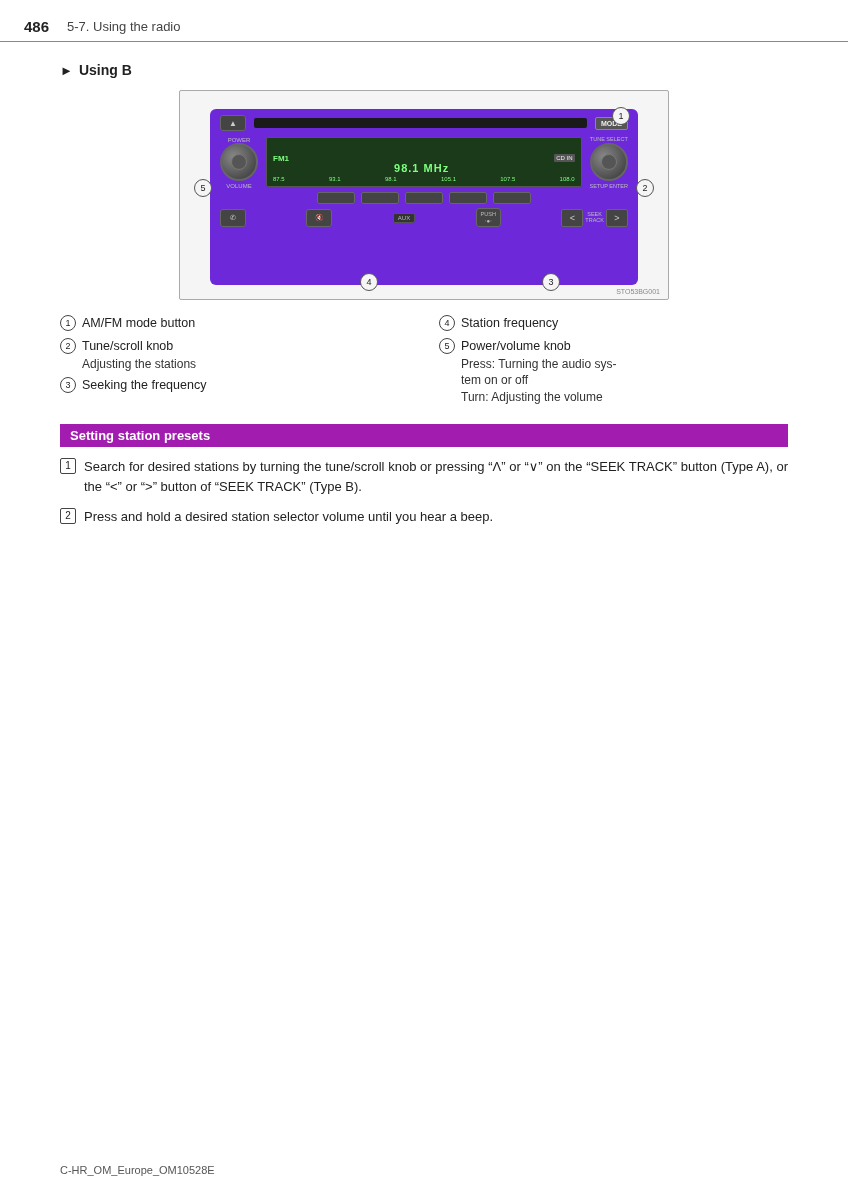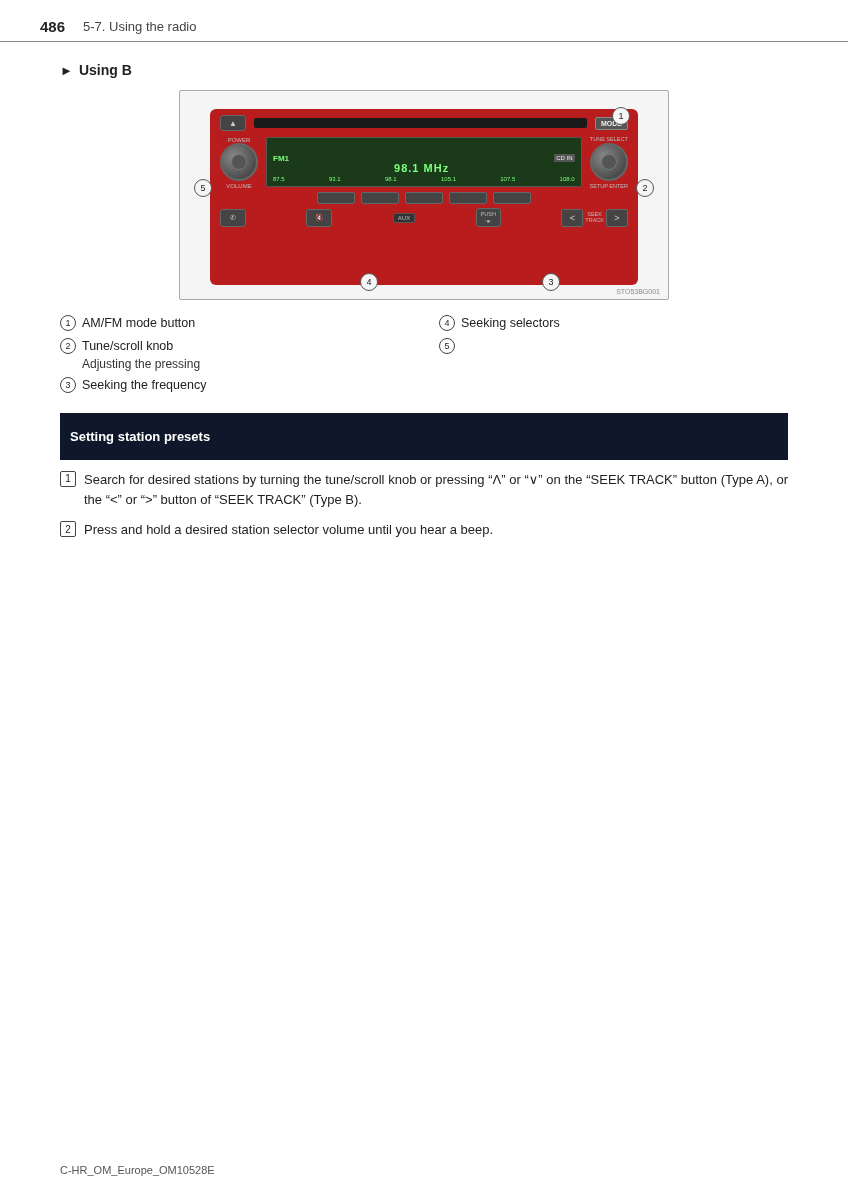--- a/index.html
+++ b/index.html
@@ -9,21 +9,21 @@
       background: #fff;
       font-family: Arial, sans-serif;
       font-size: 13px;
       color: #222;
       position: relative;
     }
 
     .page-header {
       display: flex;
       align-items: center;
-      padding: 18px 40px 6px 40px;
+      padding: 18px 40px 6px 24px;
       border-bottom: 1.5px solid #888;
     }
     .page-number {
       font-weight: bold;
       font-size: 15px;
       margin-right: 18px;
     }
     .page-section {
       font-size: 13px;
       color: #444;
@@ -64,21 +64,21 @@
       border-radius: 2px;
     }
 
     
     .radio-face {
       position: absolute;
       top: 18px;
       left: 30px;
       right: 30px;
       bottom: 14px;
-      background: #b91c1c;
+      background: #6d28d9;
       border-radius: 6px;
       display: flex;
       flex-direction: column;
       align-items: stretch;
       padding: 6px 10px 6px 10px;
     }
 
     
     .radio-top-row {
       display: flex;
@@ -344,25 +344,25 @@
     }
     .legend-sub {
       font-size: 12px;
       color: #333;
       line-height: 1.4;
       padding-left: 0;
     }
 
     
     .section-header {
-      background: #0f172a;
+      background: #a21caf;
       color: #fff;
       font-weight: bold;
       font-size: 13px;
-      padding: 16px 10px;
+      padding: 4px 10px;
       margin-bottom: 10px;
       border-radius: 0;
     }
 
     .numbered-list {
       list-style: none;
       padding: 0;
       margin: 0;
     }
     .numbered-list li {
@@ -518,40 +518,45 @@
       <div class="legend-item">
         <span class="legend-num">1</span>
         <div>
           <div class="legend-text">AM/FM mode button</div>
         </div>
       </div>
       <div class="legend-item">
         <span class="legend-num">2</span>
         <div>
           <div class="legend-text">Tune/scroll knob</div>
-          <div class="legend-sub">Adjusting the pressing</div>
+          <div class="legend-sub">Adjusting the stations</div>
         </div>
       </div>
       <div class="legend-item">
         <span class="legend-num">3</span>
         <div>
           <div class="legend-text">Seeking the frequency</div>
         </div>
       </div>
     </div>
 
     <div>
       <div class="legend-item">
         <span class="legend-num">4</span>
         <div>
-          <div class="legend-text">Seeking selectors</div>
+          <div class="legend-text">Station frequency</div>
         </div>
       </div>
       <div class="legend-item">
         <span class="legend-num">5</span>
+        <div>
+          <div class="legend-text">Power/volume knob</div>
+          <div class="legend-sub">Press: Turning the audio sys-<br>tem on or off</div>
+          <div class="legend-sub">Turn: Adjusting the volume</div>
+        </div>
       </div>
     </div>
   </div>
 
   <div class="section-header">Setting station presets</div>
   <ul class="numbered-list">
     <li>
       <span class="step-num">1</span>
       <span class="step-text">Search for desired stations by turning the tune/scroll knob or pressing “Λ” or “∨” on the “SEEK TRACK” button (Type A), or the “&lt;” or “&gt;” button of “SEEK TRACK” (Type B).</span>
     </li>

